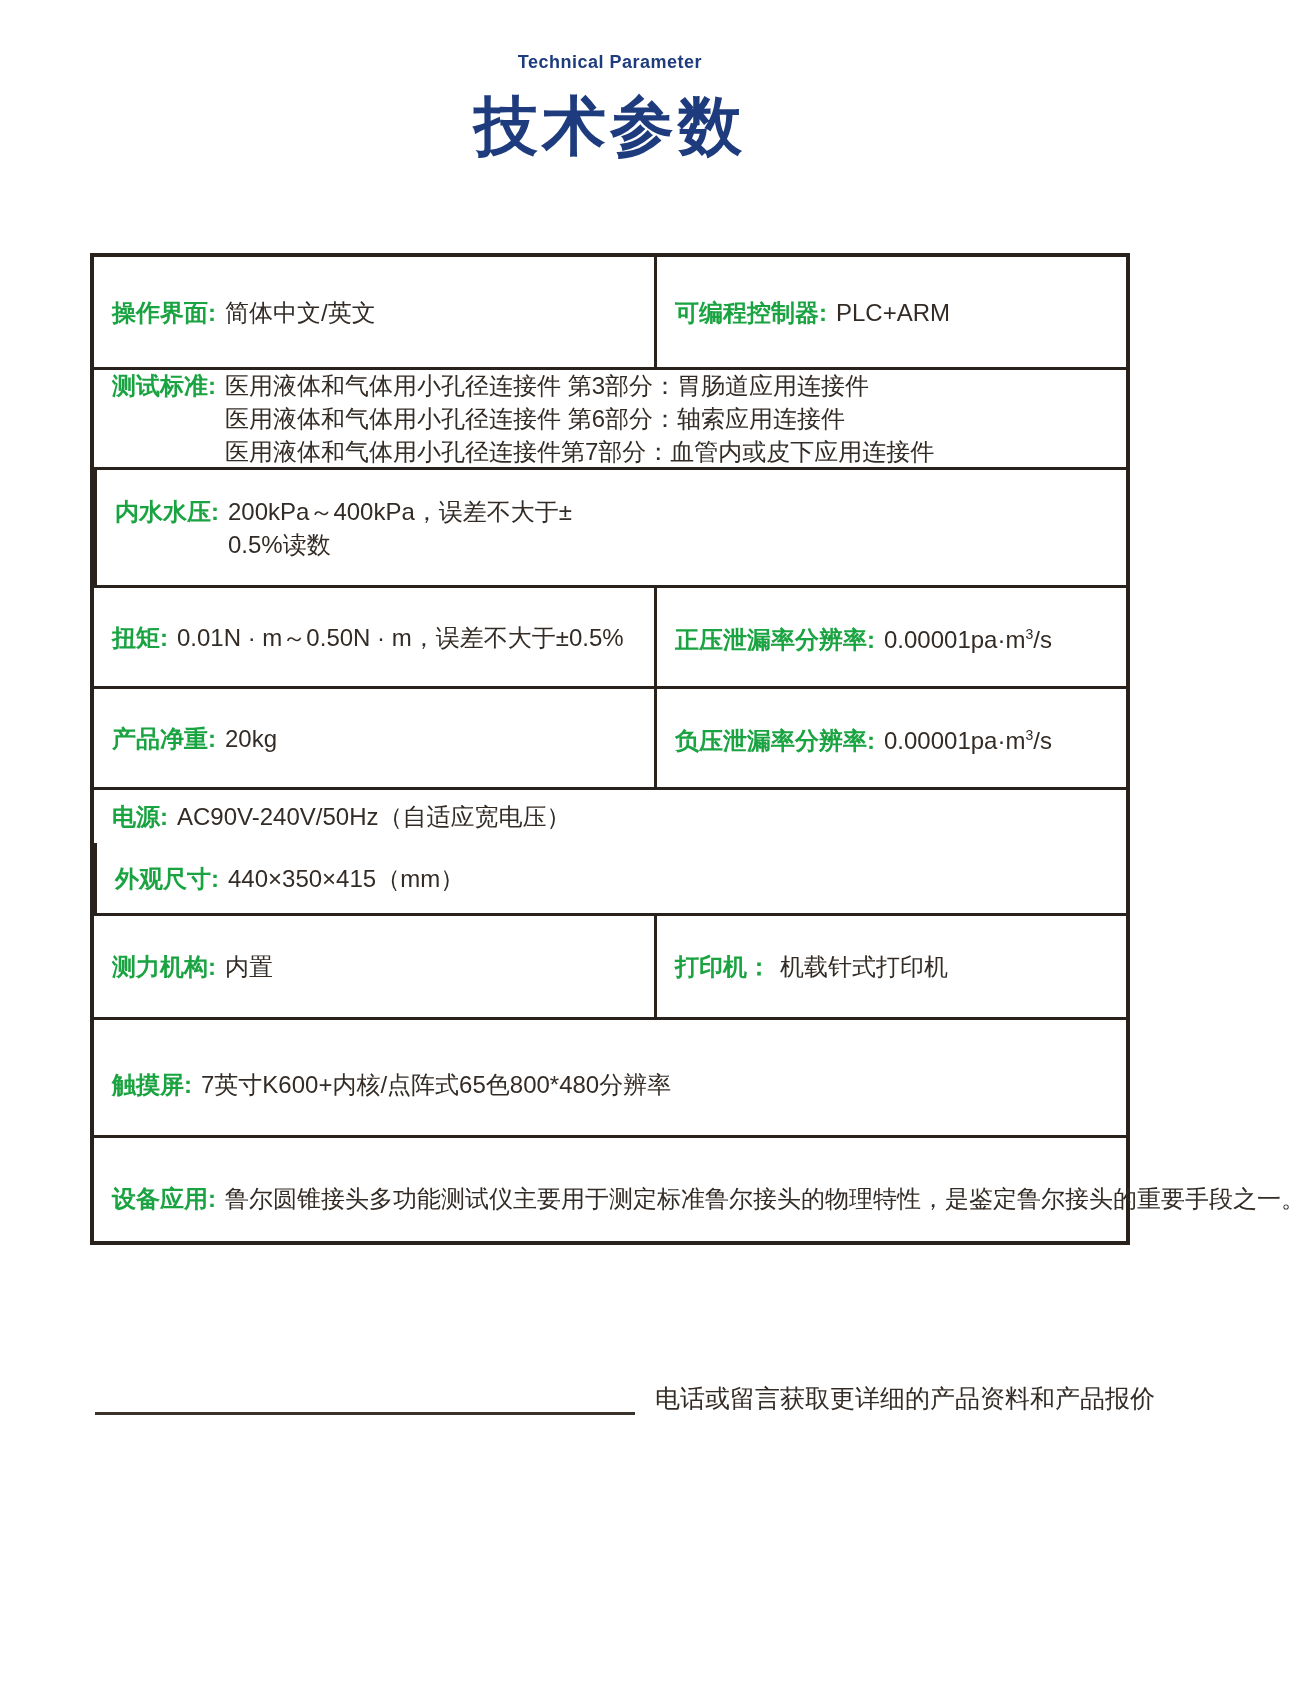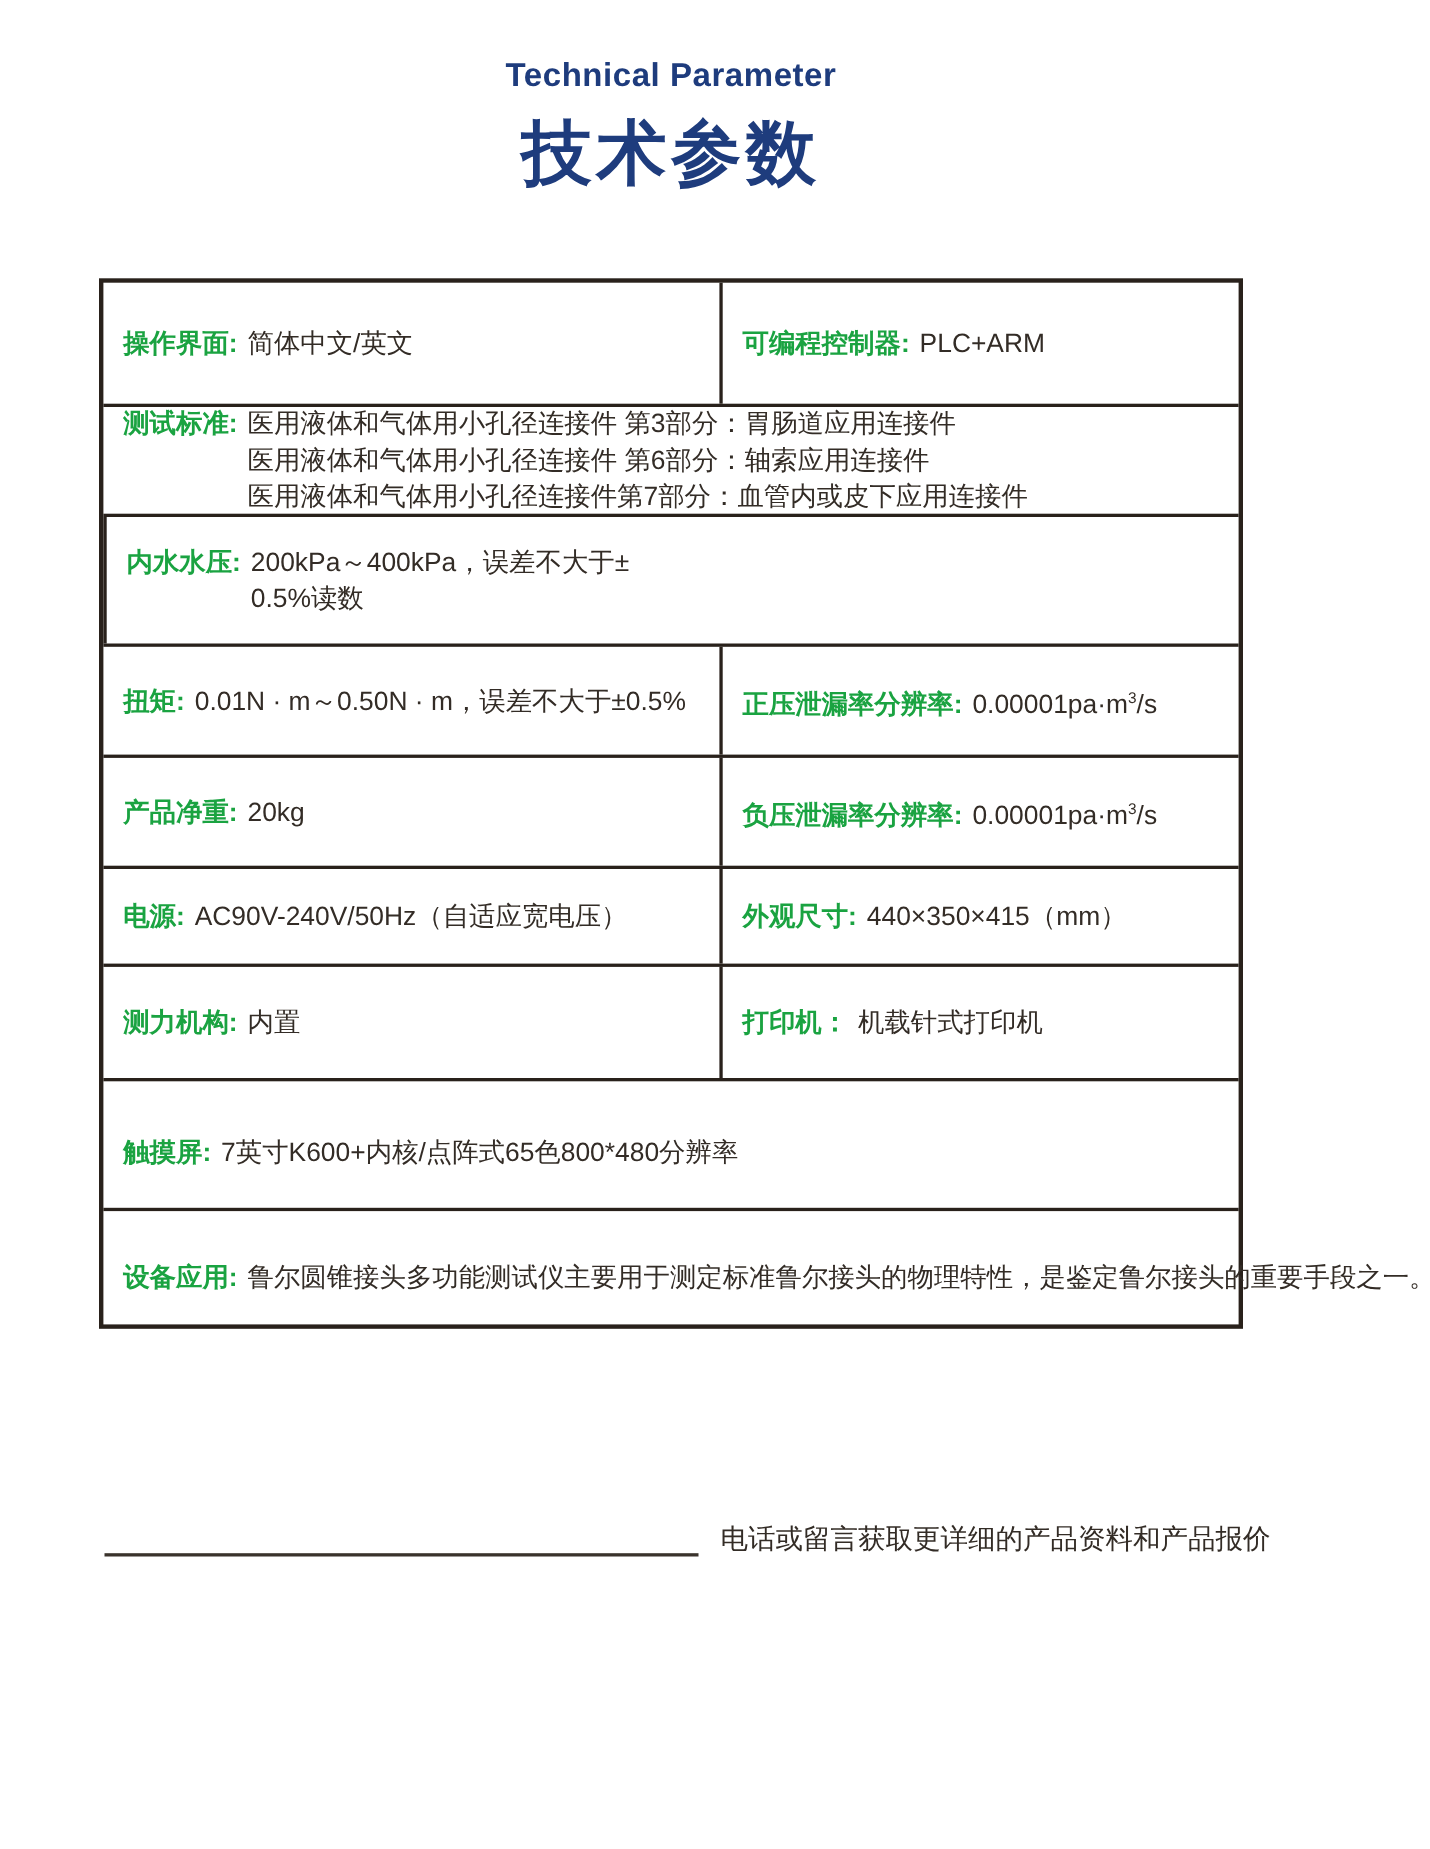--- a/index.html
+++ b/index.html
@@ -6,21 +6,21 @@
   body{
     width:1300px;height:1681px;
     background:#ffffff;
     font-family:"Liberation Sans","DejaVu Sans",sans-serif;
     color:#332c26;
     position:relative;
     overflow:hidden;
   }
   .header{position:absolute;left:90px;top:52px;width:1040px;text-align:center;}
   .title-en{
-    font-size:30px;font-weight:bold;color:#1e3c7d;letter-spacing:0.5px;
+    font-size:18px;font-weight:bold;color:#1e3c7d;letter-spacing:0.5px;
   }
   .title-cn{
     margin-top:10px;font-size:64px;font-weight:900;color:#1e3c7d;letter-spacing:4px;
   }
   .spec-table{
     position:absolute;left:90px;top:253px;width:1040px;
     border:4px solid #29211b;box-sizing:border-box;
     background:#ffffff;
   }
   .t-row{display:flex;box-sizing:border-box;border-top:3px solid #29211b;}
@@ -40,21 +40,21 @@
   }
   .val{font-size:24px;line-height:33px;color:#332c26;}
   .val sup{font-size:14px;}
   .nowrap{white-space:nowrap;}
   
   .h-r1{height:110px;border-radius:17px;}
   .h-r2{height:100px;}
   .h-r3{height:118px;}
   .h-r4{height:101px;}
   .h-r5{height:101px;}
-  .h-r6{height:89px;}
+  .h-r6{height:126px;flex-direction:column;}
   .h-r7{height:98px;}
   .h-r8{height:104px;}
   .h-r9{height:118px;}
   .h-r10{height:106px;}
   .footer{
     position:absolute;left:95px;top:1382px;width:1150px;
     display:flex;align-items:flex-end;
   }
   .footer-dash{
     width:540px;height:3px;background:#3a332c;flex:none;margin-right:20px;

